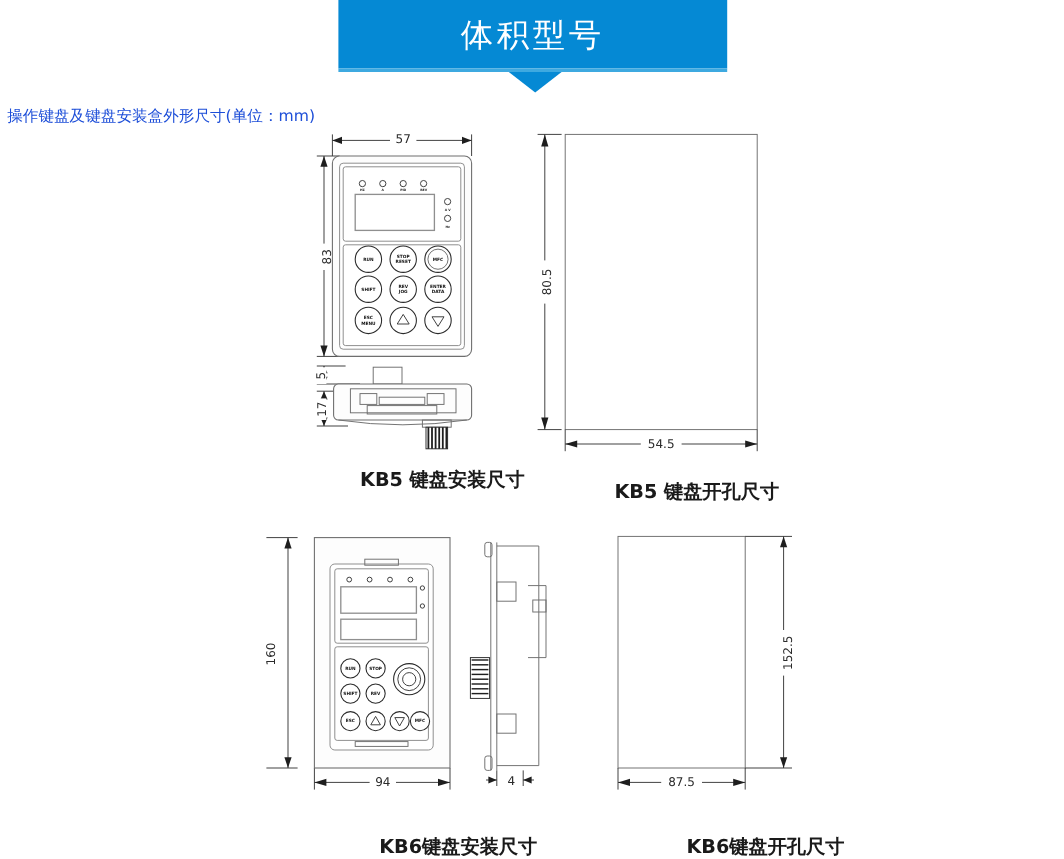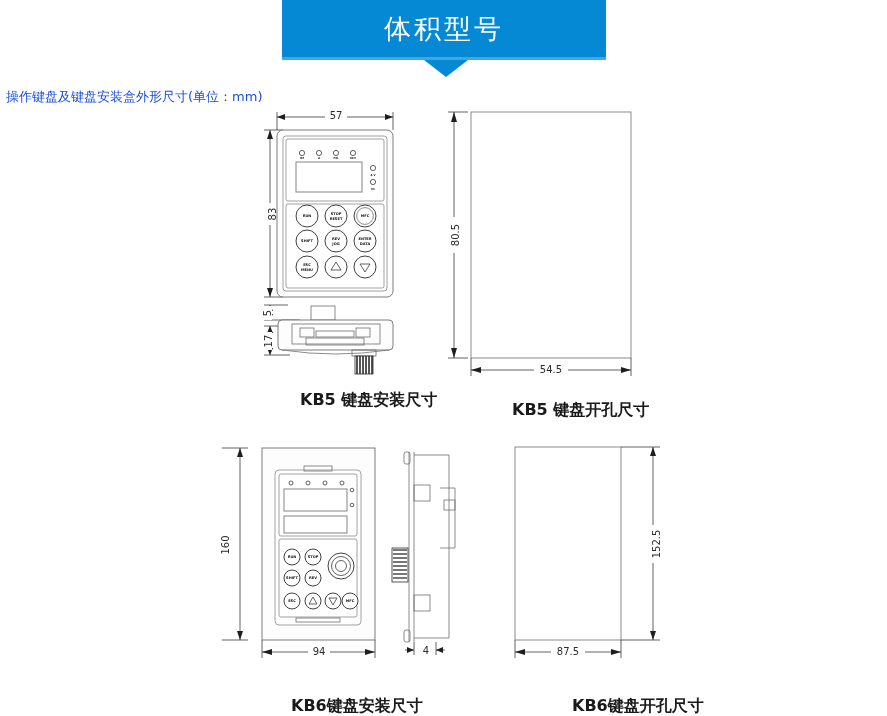--- a/index.html
+++ b/index.html
@@ -58,21 +58,21 @@
     <span class="header-title">体积型号</span>
   </div>
   <div class="header-underline"></div>
   <div class="header-arrow"></div>
 </div>
 
 <div class="subcaption">操作键盘及键盘安装盒外形尺寸(单位：mm)</div>
 
 <div class="fig-caption" style="left:300px;top:390px;">KB5 键盘安装尺寸</div>
 <div class="fig-caption" style="left:512px;top:400px;">KB5 键盘开孔尺寸</div>
-<div class="fig-caption" style="left:291px;top:696px;">KB6键盘安装尺寸</div>
+<div class="fig-caption" style="left:316px;top:696px;">KB6键盘安装尺寸</div>
 <div class="fig-caption" style="left:540px;top:696px;margin-left:32px;">KB6键盘开孔尺寸</div>
 
 <svg class="sheet" viewBox="0 0 887 716">
 
   <g>
 
     <line class="ln-d" x1="277" y1="112" x2="277" y2="130"></line>
     <line class="ln-d" x1="393" y1="112" x2="393" y2="130"></line>
     <line class="ln-d" x1="277" y1="117" x2="393" y2="117"></line>
     <path class="hatch" d="M277,117 L285,114 L285,120 Z"></path>

